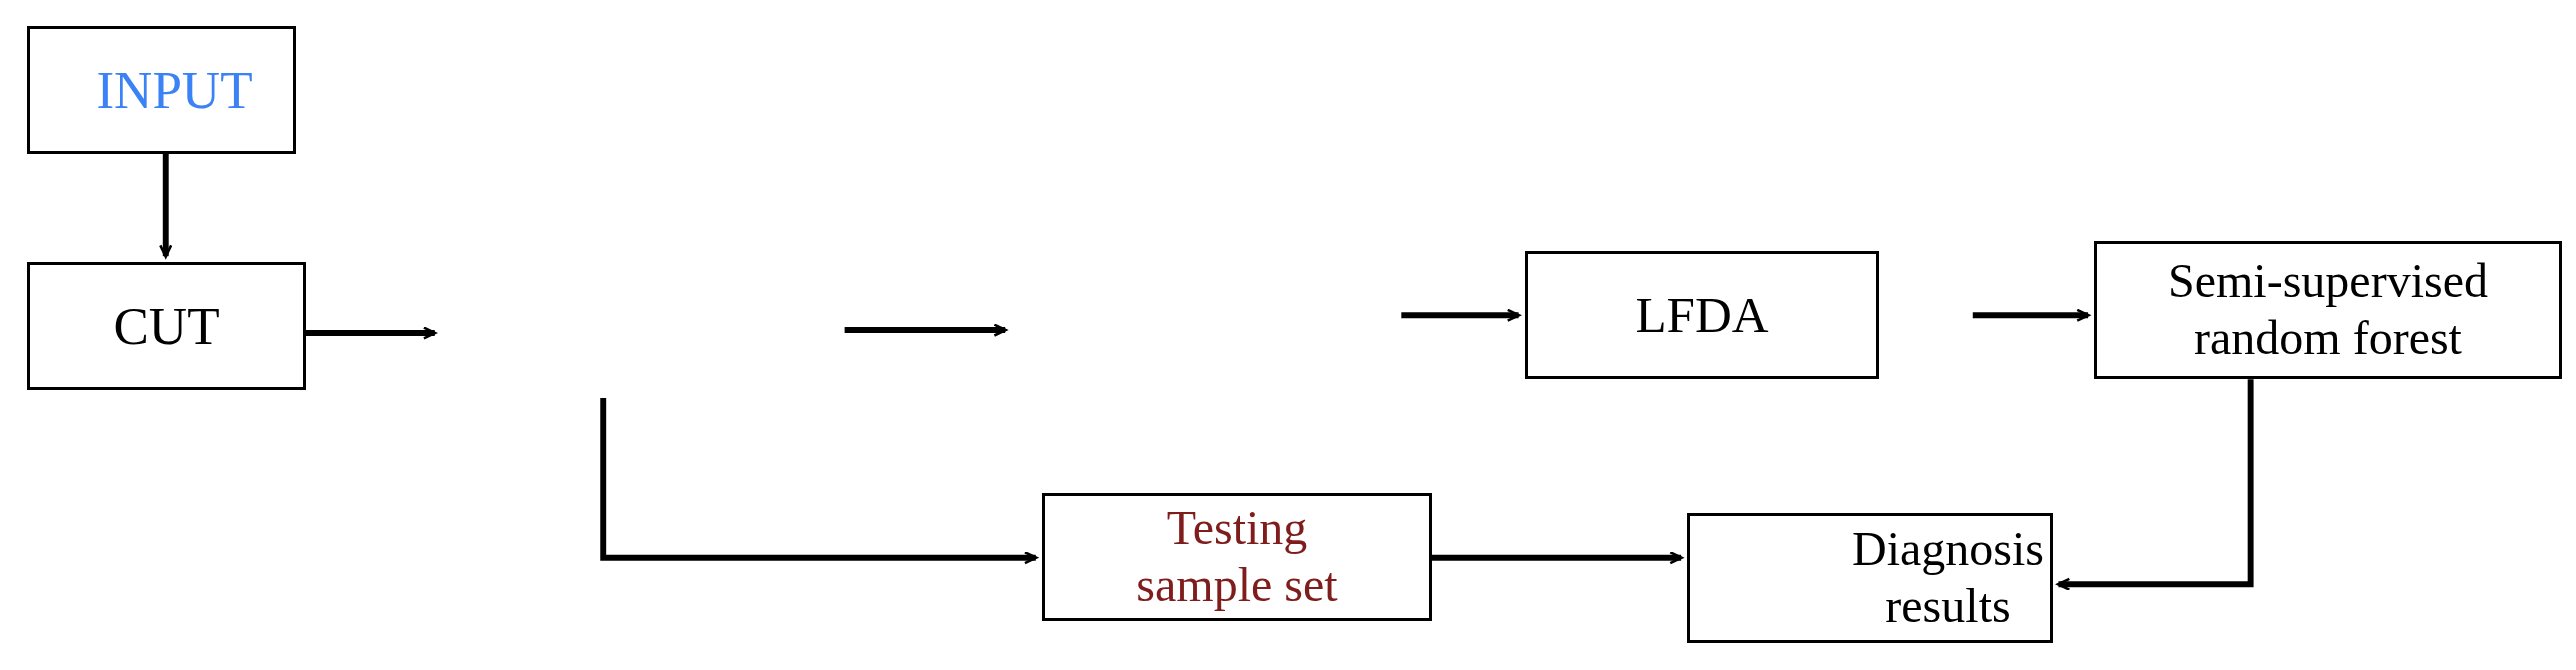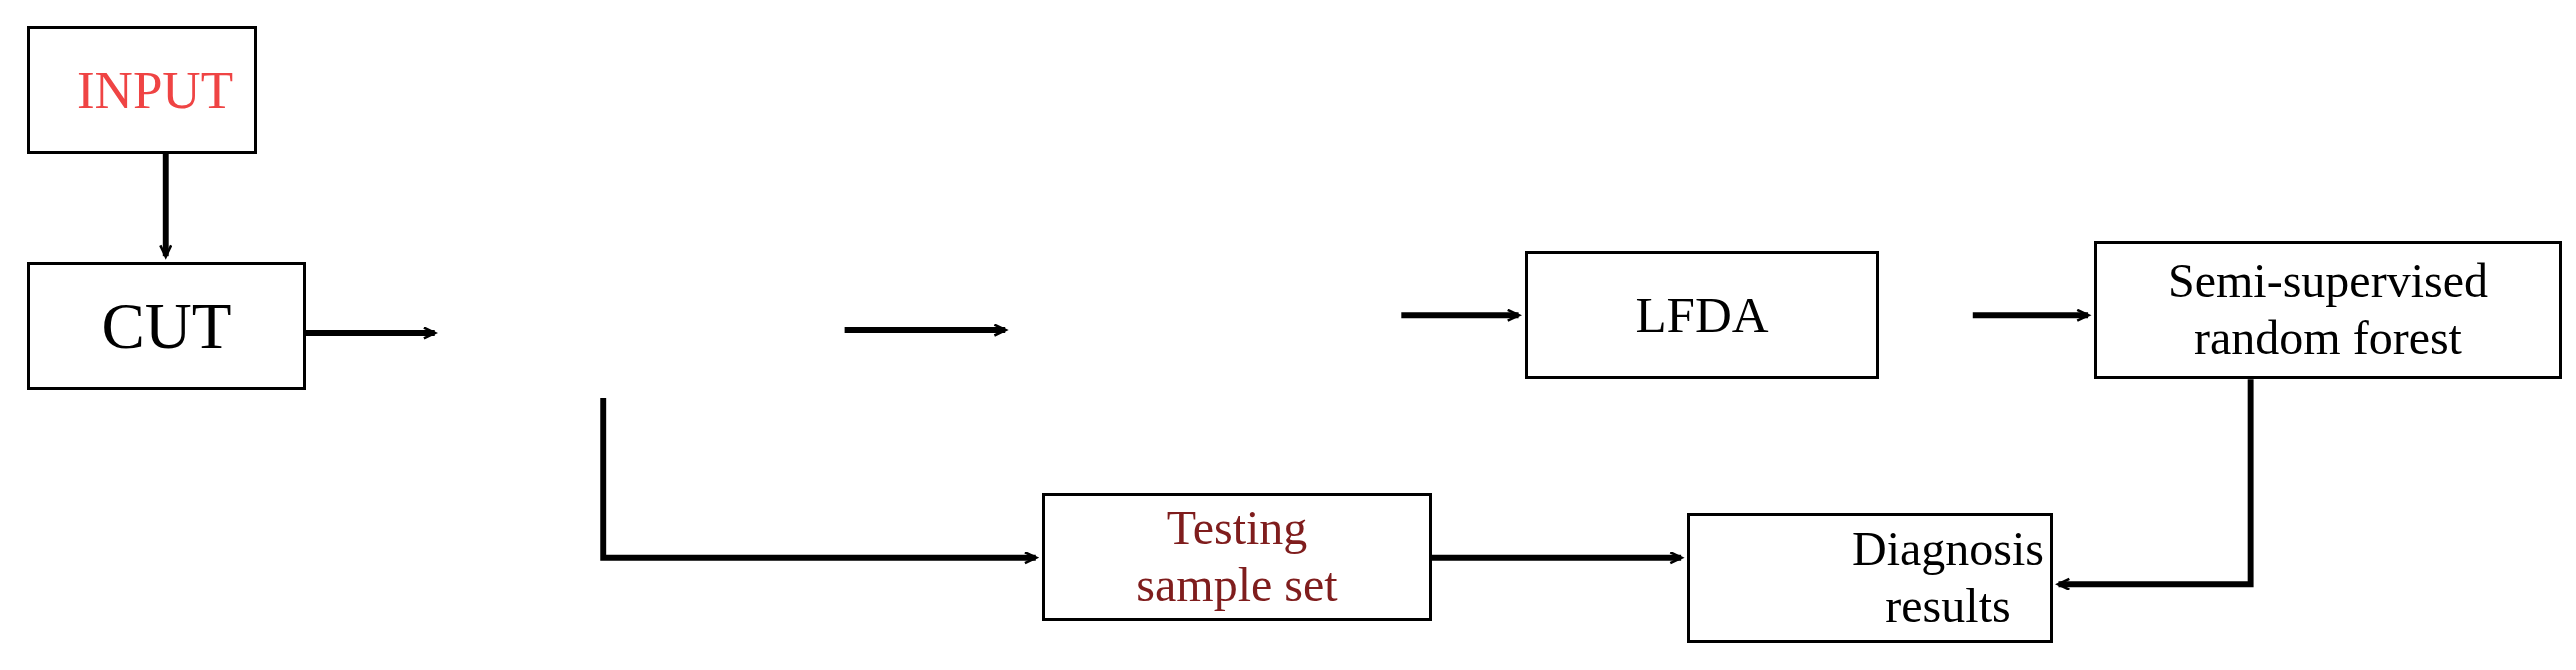--- a/index.html
+++ b/index.html
@@ -71,24 +71,24 @@
 
     <path d="M 2002,320 L 2119,320" fill="none" stroke="#000000" stroke-width="6" marker-end="url(#arrow-r)"></path>
 
     <path d="M 612,404 L 612,566 L 1051,566" fill="none" stroke="#000000" stroke-width="6" marker-end="url(#arrow-r)"></path>
 
     <path d="M 1453,566 L 1706,566" fill="none" stroke="#000000" stroke-width="6" marker-end="url(#arrow-r)"></path>
 
     <path d="M 2284,385 L 2284,593 L 2089,593" fill="none" stroke="#000000" stroke-width="6" marker-end="url(#arrow-l)"></path>
   </svg>
 
-  <div class="node" style="left: 27px; top: 26px; width: 230px; height: 128px; font-size: 53px; border-color: rgb(0, 0, 0); color: #ef4444; padding-left: 26px;">
+  <div class="node" style="left: 27px; top: 26px; width: 269px; height: 128px; font-size: 53px; border-color: rgb(0, 0, 0); color: #3b82f6; padding-left: 26px;">
     <span class="label">INPUT</span>
   </div>
-  <div class="node" style="left: 27px; top: 262px; width: 279px; height: 128px; font-size: 65px; border-color: rgb(0, 0, 0); color: rgb(0, 0, 0);">
+  <div class="node" style="left: 27px; top: 262px; width: 279px; height: 128px; font-size: 53px; border-color: rgb(0, 0, 0); color: rgb(0, 0, 0);">
     <span class="label">CUT</span>
   </div>
   <div class="node" style="left: 1525px; top: 251px; width: 354px; height: 128px; font-size: 51px; border-color: rgb(0, 0, 0); color: rgb(0, 0, 0);">
     <span class="label">LFDA</span>
   </div>
   <div class="node" style="left: 2094px; top: 241px; width: 468px; height: 138px; font-size: 48px; border-color: rgb(0, 0, 0); color: rgb(0, 0, 0);">
     <span class="label">Semi-supervised
 random forest</span>
   </div>
   <div class="node" style="left: 1042px; top: 493px; width: 390px; height: 128px; font-size: 48px; border-color: rgb(0, 0, 0); color: #7f1d1d;">

